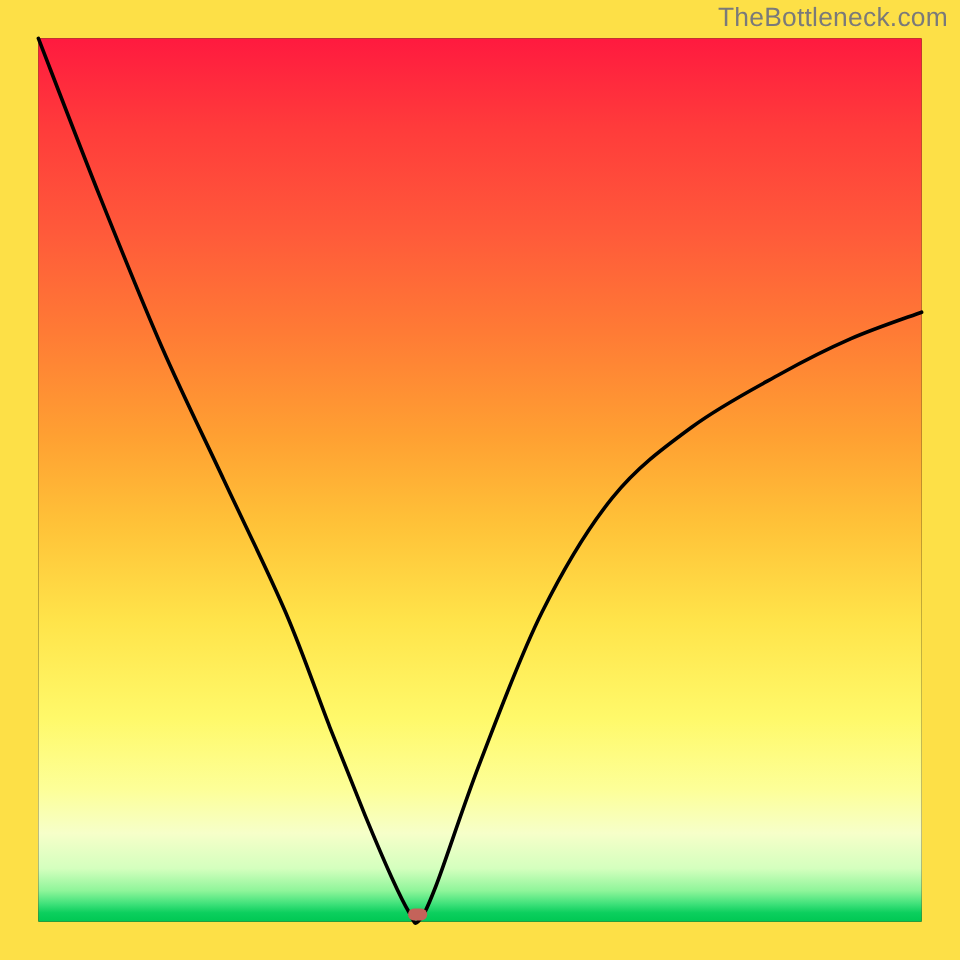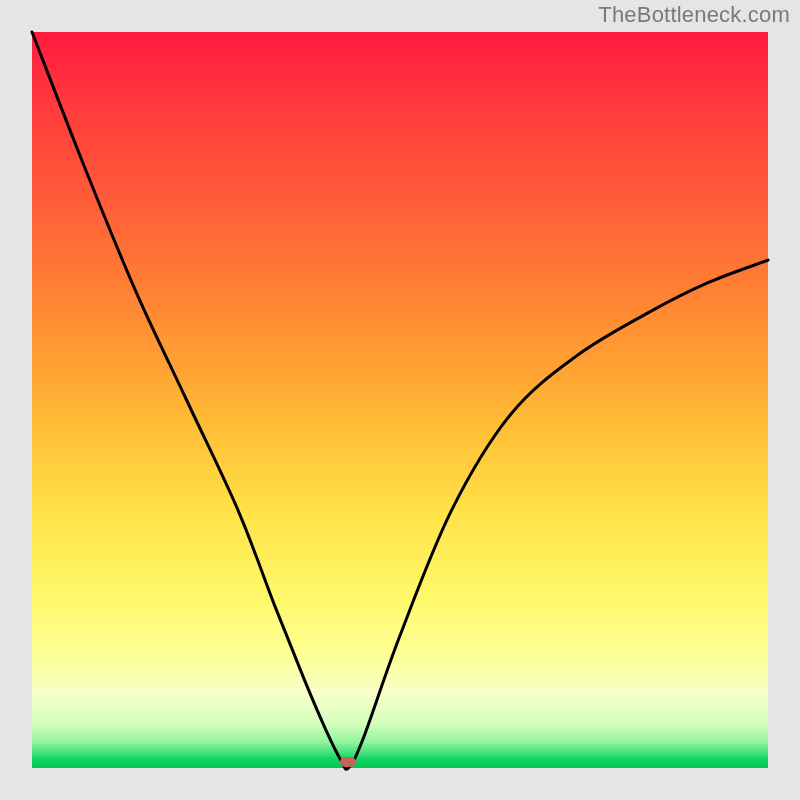--- a/index.html
+++ b/index.html
@@ -8,21 +8,21 @@
     width: 800px;
     height: 800px;
     background: #000;
     overflow: hidden;
     font-family: Arial, Helvetica, sans-serif;
   }
   .outer {
     position: relative;
     width: 800px;
     height: 800px;
-    background: #e5e5e5;
+    background: #fde047;
   }
   .watermark {
     position: absolute;
     top: 2px;
     right: 10px;
     color: #7a7a7a;
     font-size: 22px;
     font-weight: 500;
     letter-spacing: 0.2px;
     z-index: 50;

